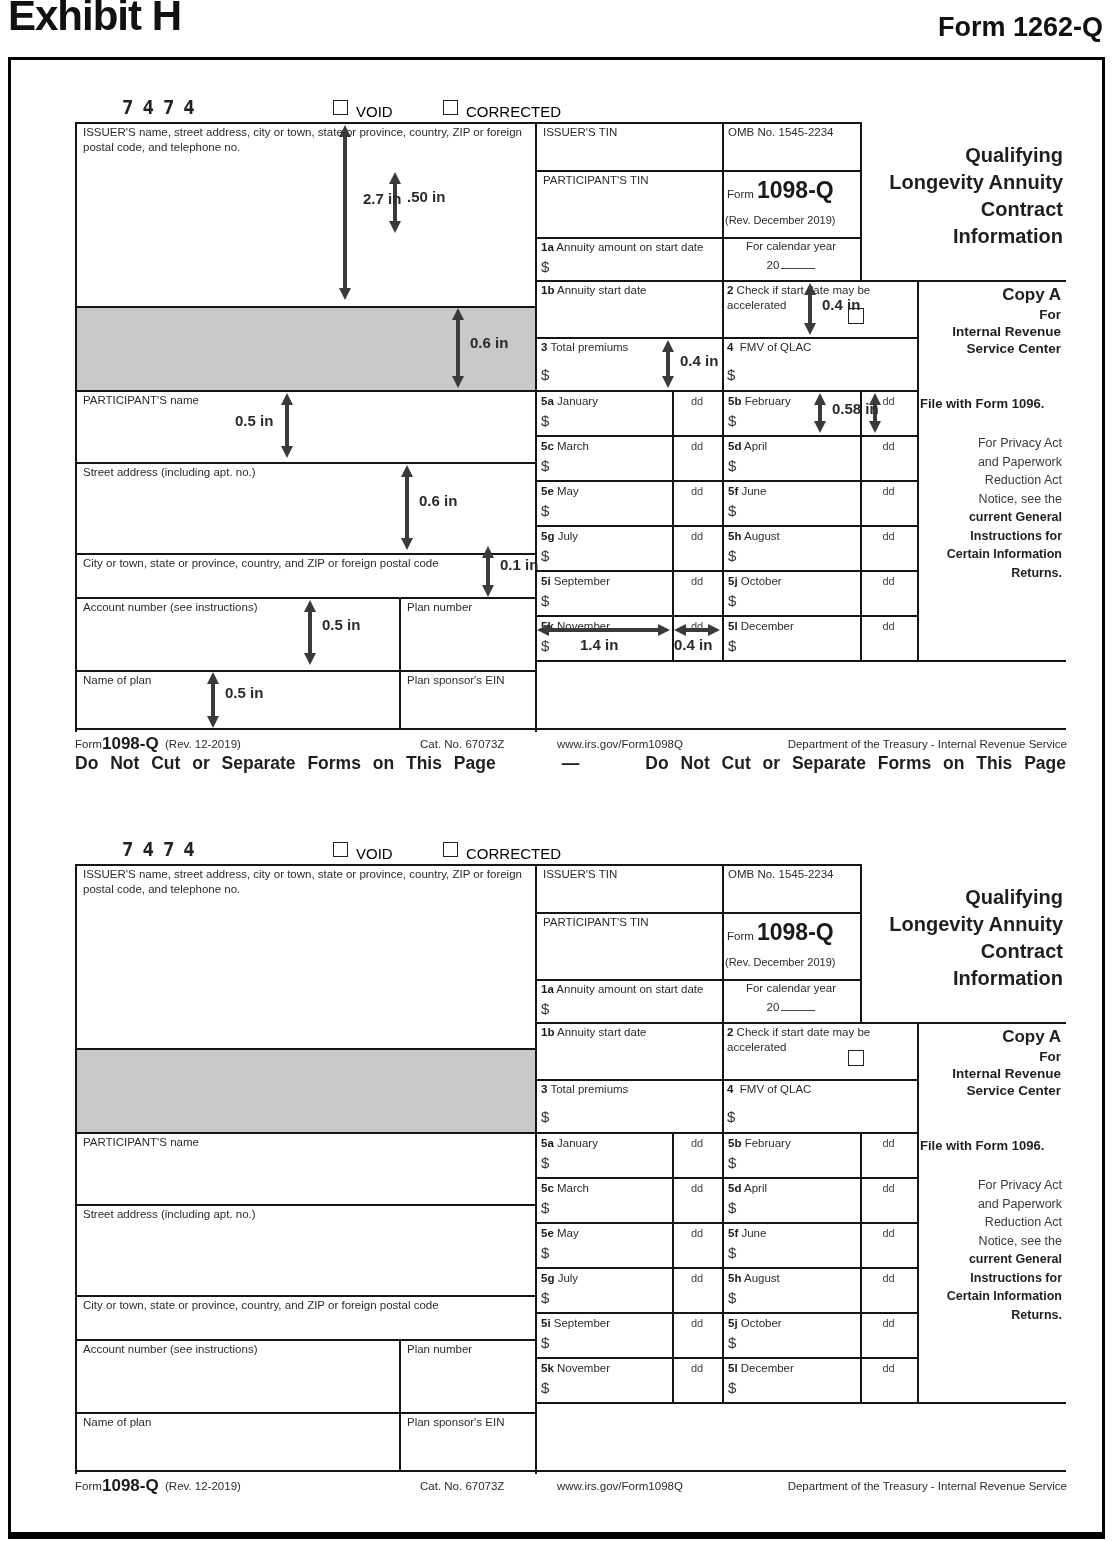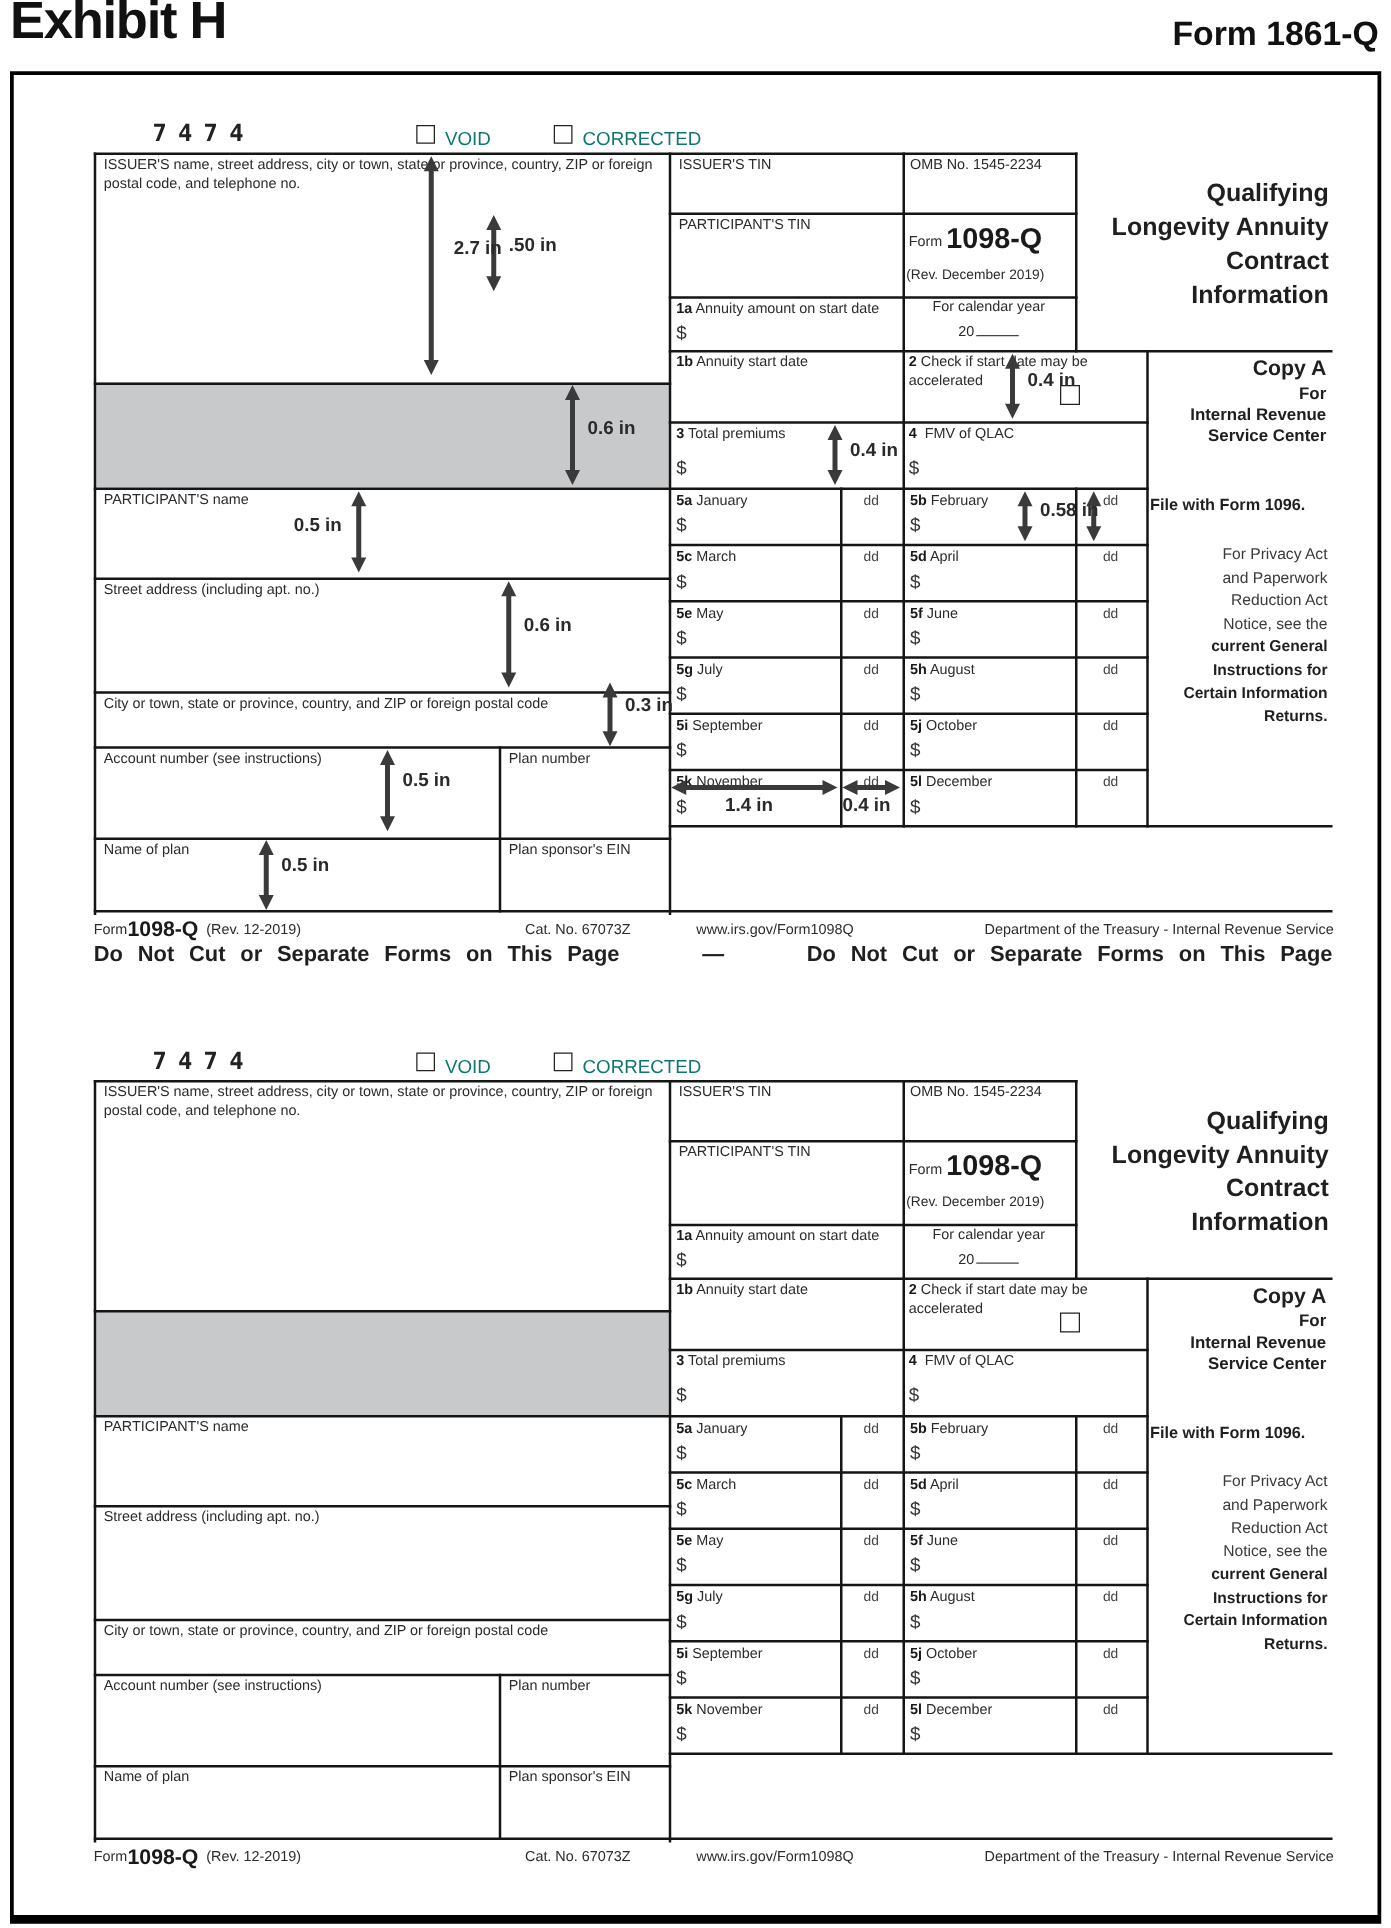--- a/index.html
+++ b/index.html
@@ -17,21 +17,21 @@
 
   
   .form-wrap{position:absolute;left:75px;width:992px;height:668px;}
   #form-slot-1{top:96px;}  #form-slot-2{top:838px;}
 
   .code-row{position:absolute;left:0;top:0;width:992px;height:26px;}
   .print-code{position:absolute;left:47px;top:0;font-family:"DejaVu Sans Mono",monospace;
               font-size:19px;font-weight:bold;letter-spacing:9px;color:#222;}
   .cb{position:absolute;width:13px;height:13px;border:1.6px solid #222;top:4px;background:#fff;}
   .cb-void{left:258px;} .cb-corr{left:368px;}
-  .cb-label{position:absolute;top:7px;font-size:15px;color:#0f766e;}
+  .cb-label{position:absolute;top:7px;font-size:15px;color:#000000;}
   .lbl-void{left:281px;} .lbl-corr{left:391px;}
 
   .grid{position:absolute;left:0;top:26px;width:992px;height:610px;background:#fff;}
   .shade{position:absolute;left:2px;top:184px;width:458px;height:84px;background:#c7c9ca;}
   .ln{position:absolute;background:#151515;}
 
   .flabel{position:absolute;font-size:11.5px;line-height:1.3;color:#2b2b2b;}
   .flabel b{color:#1a1a1a;}
   .dollar{position:absolute;font-size:15px;color:#333;}
   .formblock-word{position:absolute;left:652px;top:66px;font-size:11.5px;color:#2b2b2b;}
@@ -70,21 +70,21 @@
   .arrow-layer{position:absolute;left:0;top:0;width:992px;height:668px;pointer-events:none;}
   .m-label{position:absolute;font-size:15px;font-weight:bold;color:#2a2a2a;white-space:nowrap;}
 
   .month-cell .dollar{font-size:15px;}
   .dd-cell{position:absolute;text-align:center;font-size:11px;color:#444;}
 </style>
 </head>
 <body>
 
 <div class="exhibit-title">Exhibit H</div>
-<div class="form-ref">Form 1861-Q</div>
+<div class="form-ref">Form 1262-Q</div>
 <div class="exhibit-border"></div>
 
 <div id="form-slot-1" class="form-wrap">
   <div class="code-row">
     <span class="print-code">7474</span>
     <span class="cb cb-void"></span>
     <span class="cb-label lbl-void">VOID</span>
     <span class="cb cb-corr"></span>
     <span class="cb-label lbl-corr">CORRECTED</span>
   </div>
@@ -295,21 +295,21 @@
       <polygon points="595,534 583,528 583,540" fill="#3a3a3a"></polygon>
       <line x1="608" y1="534" x2="636" y2="534" stroke="#3a3a3a" stroke-width="4"></line>
       <polygon points="599,534 611,528 611,540" fill="#3a3a3a"></polygon>
       <polygon points="645,534 633,528 633,540" fill="#3a3a3a"></polygon>
     </svg>
   <div class="m-labels">
       <div class="m-label" style="left: 288px; top: 94px;">2.7 in</div>
       <div class="m-label" style="left: 395px; top: 238px;">0.6 in</div>
       <div class="m-label" style="left: 160px; top: 316px;">0.5 in</div>
       <div class="m-label" style="left: 344px; top: 396px;">0.6 in</div>
-      <div class="m-label" style="left: 425px; top: 460px;">0.3 in</div>
+      <div class="m-label" style="left: 425px; top: 460px;">0.1 in</div>
       <div class="m-label" style="left: 247px; top: 520px;">0.5 in</div>
       <div class="m-label" style="left: 150px; top: 588px;">0.5 in</div>
       <div class="m-label" style="left: 332px; top: 92px;">.50 in</div>
       <div class="m-label" style="left: 747px; top: 200px;">0.4 in</div>
       <div class="m-label" style="left: 605px; top: 256px;">0.4 in</div>
       <div class="m-label" style="left: 757px; top: 304px;">0.58 in</div>
       <div class="m-label" style="left: 505px; top: 540px;">1.4 in</div>
       <div class="m-label" style="left: 599px; top: 540px;">0.4 in</div>
     </div>
 </div>

